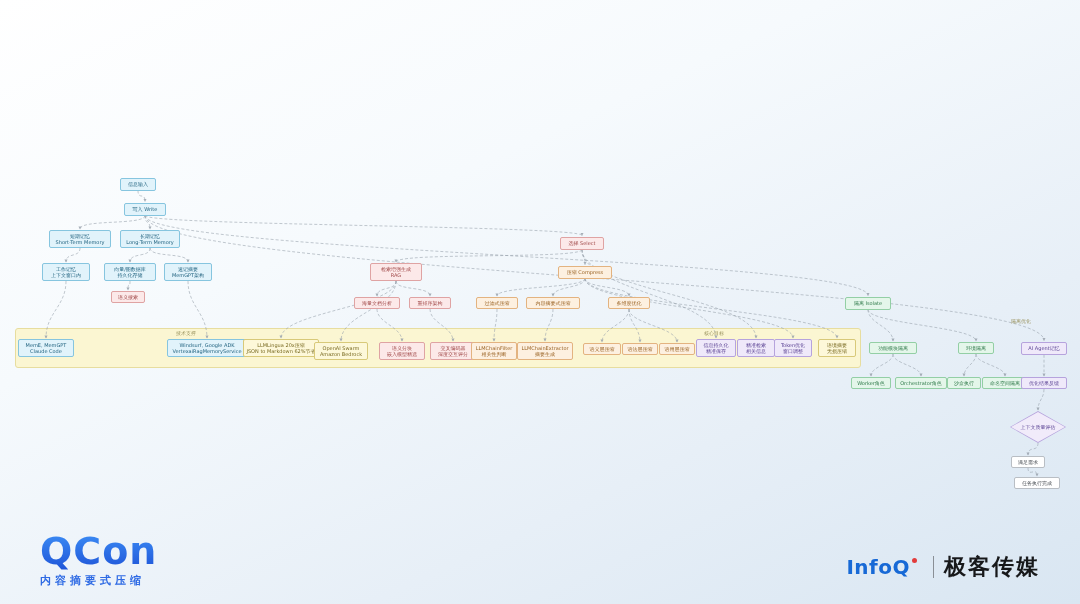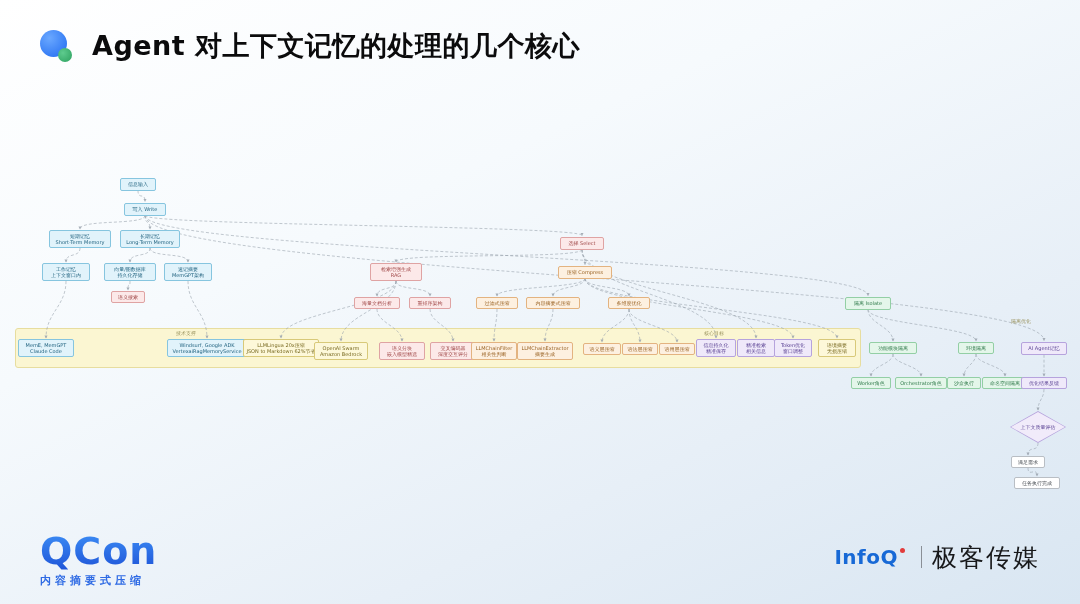--- a/index.html
+++ b/index.html
@@ -33,42 +33,35 @@
   .c-green  { background:#e4f6ea; border:1px solid #93cfa5; color:#2f7a4a; }
   .c-purple { background:#efe9fa; border:1px solid #b6a3dd; color:#5b4394; }
   .c-yellow { background:#fdf8d9; border:1px solid #d8c979; color:#7a6b22; }
   .c-plain  { background:#ffffff; border:1px solid #b9bec4; color:#4a4f55; }
   .node.diamond { clip-path:polygon(50% 0,100% 50%,50% 100%,0 50%); background:#b6a3dd; border:none; padding:0; }
   .node.diamond .node-label { position:absolute; inset:1px; clip-path:polygon(50% 0,100% 50%,50% 100%,0 50%);
     background:#f1ebfa; display:flex; align-items:center; justify-content:center; width:auto; }
   .diagram-label { position:absolute; z-index:2; font-size:5px; color:#99925d; transform:translate(-50%,-50%); white-space:nowrap; }
 
   
-  .footer { position:absolute; left:40px; right:40px; bottom:16px; display:flex; justify-content:space-between; align-items:center; }
+  .footer { position:absolute; left:40px; right:40px; bottom:16px; display:flex; justify-content:space-between; align-items:flex-end; }
   .qcon-word { font-size:38px; font-weight:800; letter-spacing:1px; line-height:1;
     background:linear-gradient(180deg,#3c8df5,#1f55d8); -webkit-background-clip:text; background-clip:text; color:transparent; }
   .qcon-sub { font-size:11px; color:#2f6be4; letter-spacing:4px; font-weight:600; margin-top:3px; }
   .brand { display:flex; align-items:center; padding-bottom:6px; }
   .infoq { font-size:20px; font-weight:800; color:#1769d6; letter-spacing:0.5px; }
   .red-dot { width:5px; height:5px; background:#e23c3c; border-radius:50%; display:inline-block; margin:0 6px 14px 2px; }
   .brand-divider { display:inline-block; width:1px; height:22px; background:#8a8f96; margin:0 10px; }
-  .geek { font-size:25px; font-weight:400; color:#17181a; letter-spacing:2px; }
+  .geek { font-size:22px; font-weight:700; color:#17181a; letter-spacing:2px; }
 </style>
 </head>
 <body>
 
 <div class="slide">
 
-  <div class="title-row">
-    <div class="logo">
-      <span class="logo-blue"></span>
-      <span class="logo-green"></span>
-    </div>
-    <h1 class="title">Agent 对上下文记忆的处理的几个核心</h1>
-  </div>
 
 
   <div class="diagram" id="diagram">
     <div class="band"></div>
     <svg id="edges" width="1080" height="604" viewBox="0 0 1080 604">
       <defs>
         <marker id="arrow" viewBox="0 0 6 6" refX="5" refY="3" markerWidth="4.5" markerHeight="4.5" orient="auto-start-reverse">
           <path d="M0,0 L6,3 L0,6 z" fill="#9aa3ad"></path>
         </marker>
       </defs>

